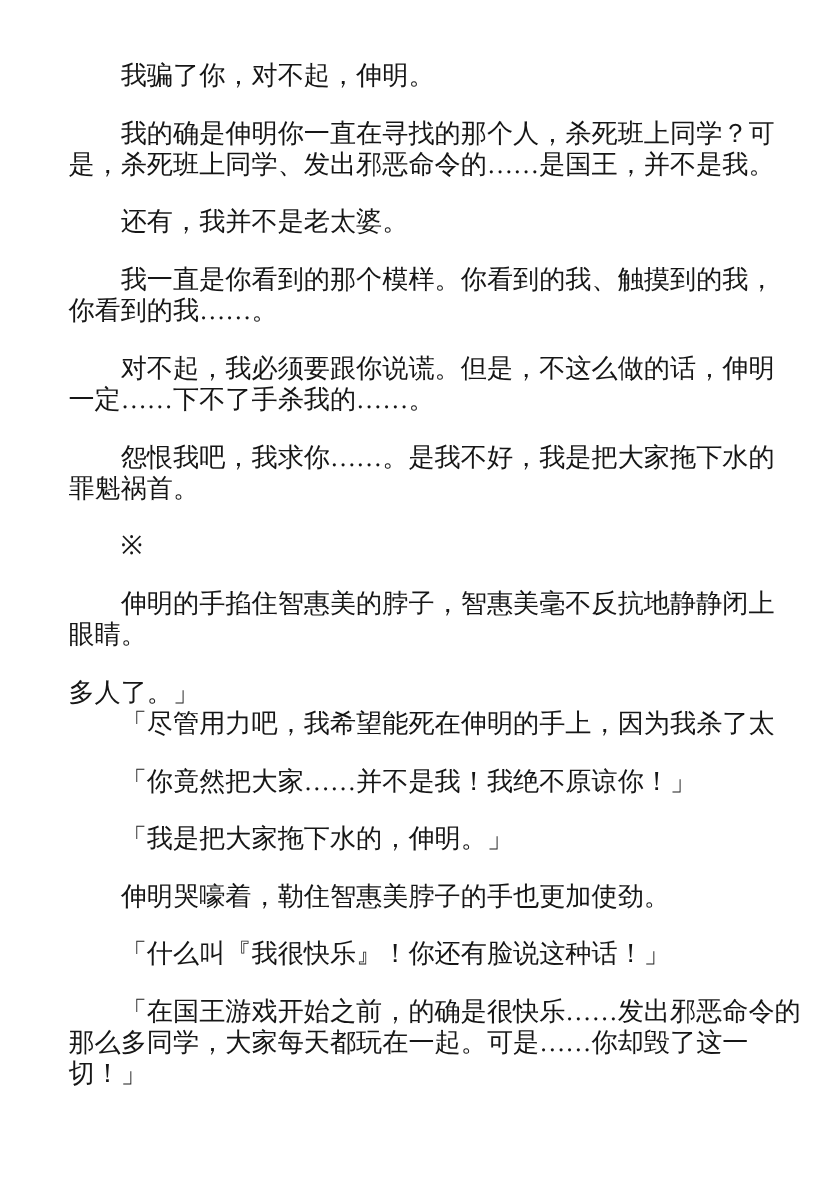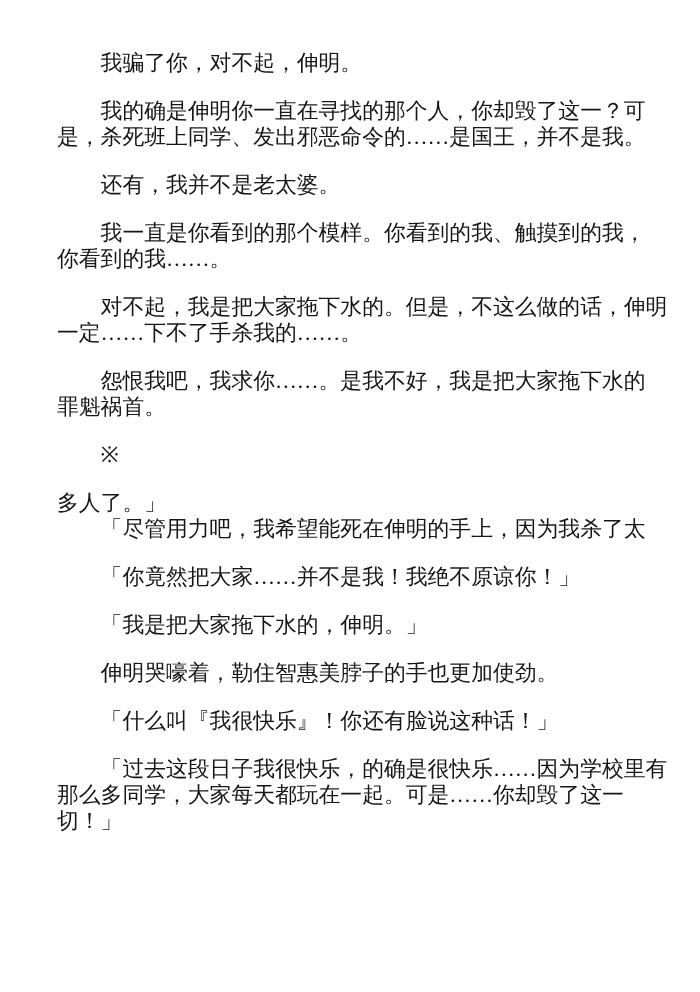--- a/index.html
+++ b/index.html
@@ -39,56 +39,60 @@
 </style>
 </head>
 <body style="background: rgb(255, 255, 255);">
 
 <main class="page">
   <section class="text-body" style="color: rgb(22, 22, 22);">
       <p class="paragraph">
         <span class="line indent">我骗了你，对不起，伸明。</span>
       </p>
       <p class="paragraph">
-        <span class="line indent">我的确是伸明你一直在寻找的那个人，你却毁了这一？可</span>
+        <span class="line indent">我的确是伸明你一直在寻找的那个人，杀死班上同学？可</span>
         <span class="line">是，杀死班上同学、发出邪恶命令的……是国王，并不是我。</span>
       </p>
       <p class="paragraph">
         <span class="line indent">还有，我并不是老太婆。</span>
       </p>
       <p class="paragraph">
         <span class="line indent">我一直是你看到的那个模样。你看到的我、触摸到的我，</span>
         <span class="line">你看到的我……。</span>
       </p>
       <p class="paragraph">
-        <span class="line indent">对不起，我是把大家拖下水的。但是，不这么做的话，伸明</span>
+        <span class="line indent">对不起，我必须要跟你说谎。但是，不这么做的话，伸明</span>
         <span class="line">一定……下不了手杀我的……。</span>
       </p>
       <p class="paragraph">
         <span class="line indent">怨恨我吧，我求你……。是我不好，我是把大家拖下水的</span>
         <span class="line">罪魁祸首。</span>
       </p>
       <p class="paragraph">
         <span class="line indent">※</span>
+      </p>
+      <p class="paragraph">
+        <span class="line indent">伸明的手掐住智惠美的脖子，智惠美毫不反抗地静静闭上</span>
+        <span class="line">眼睛。</span>
       </p>
       <p class="paragraph">
         <span class="line">多人了。」</span>
         <span class="line indent">「尽管用力吧，我希望能死在伸明的手上，因为我杀了太</span>
       </p>
       <p class="paragraph">
         <span class="line indent">「你竟然把大家……并不是我！我绝不原谅你！」</span>
       </p>
       <p class="paragraph">
         <span class="line indent">「我是把大家拖下水的，伸明。」</span>
       </p>
       <p class="paragraph">
         <span class="line indent">伸明哭嚎着，勒住智惠美脖子的手也更加使劲。</span>
       </p>
       <p class="paragraph">
         <span class="line indent">「什么叫『我很快乐』！你还有脸说这种话！」</span>
       </p>
       <p class="paragraph">
-        <span class="line indent">「过去这段日子我很快乐，的确是很快乐……因为学校里有</span>
+        <span class="line indent">「在国王游戏开始之前，的确是很快乐……发出邪恶命令的</span>
         <span class="line">那么多同学，大家每天都玩在一起。可是……你却毁了这一</span>
         <span class="line">切！」</span>
       </p>
     </section>
 </main>
 
 </body></html>

